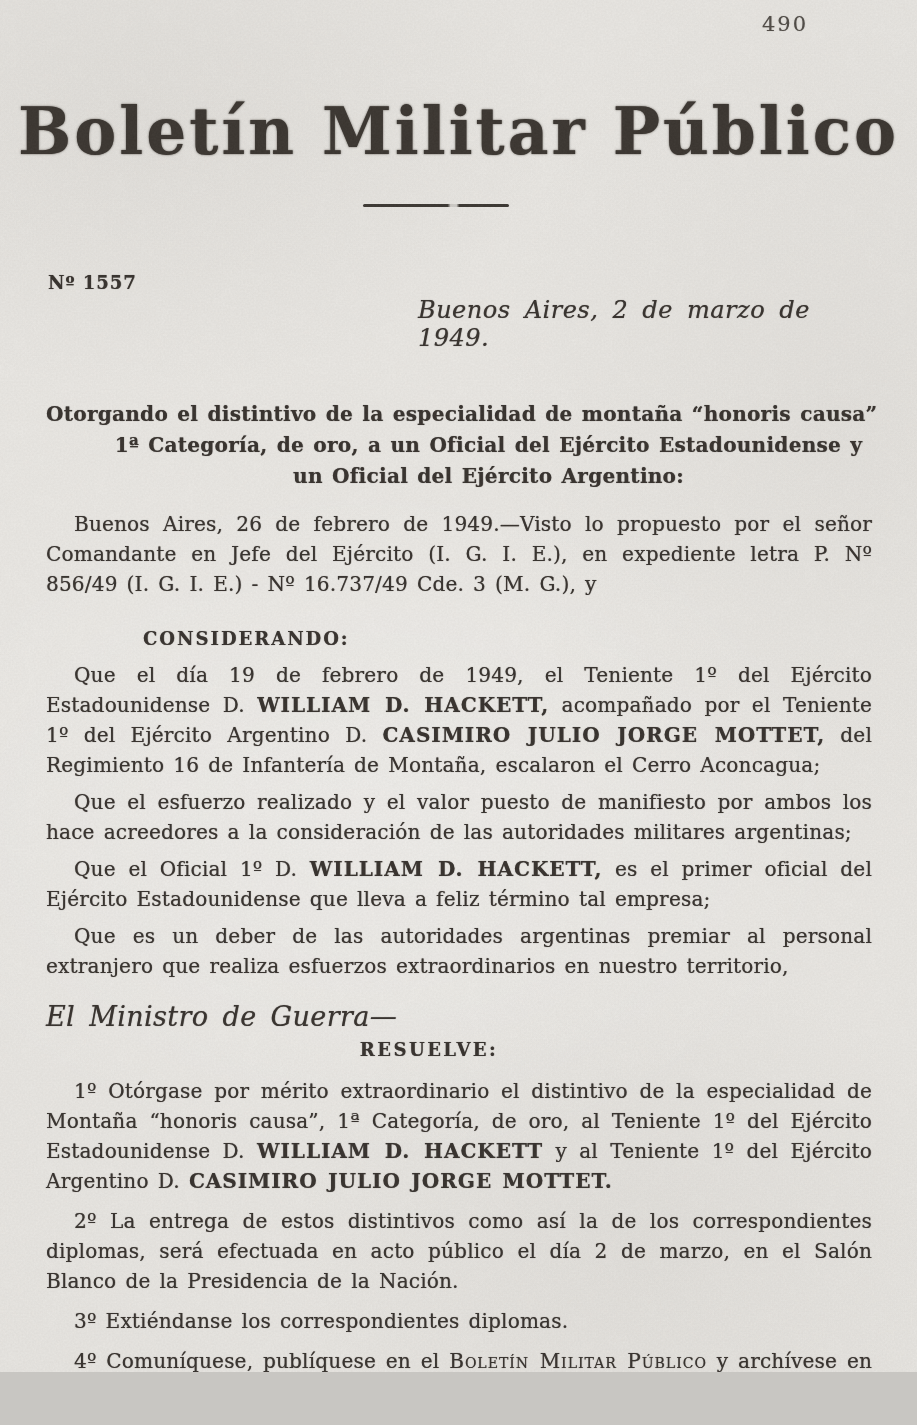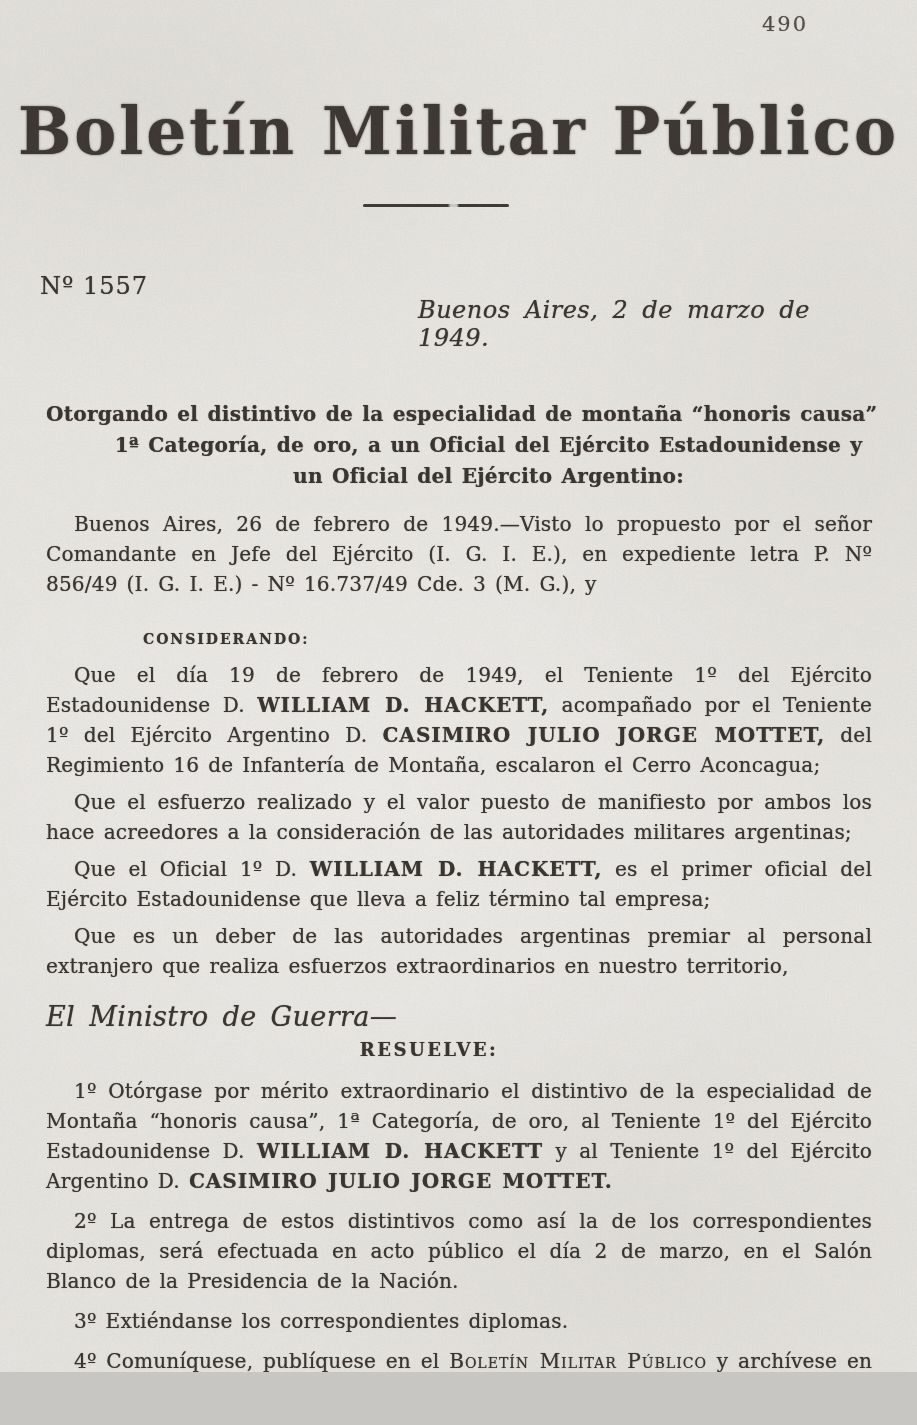--- a/index.html
+++ b/index.html
@@ -69,23 +69,23 @@
     background: linear-gradient(to right,
       #3a3631 0%, #3a3631 58%,
       rgba(58,54,49,0.15) 60%, rgba(58,54,49,0.15) 64%,
       #3a3631 66%, #3a3631 100%);
     border-radius: 2px;
   }
 
   .issue-number {
     position: absolute;
     top: 272px;
-    left: 40px;
-    font-size: 24px;
-    font-weight: 400;
+    left: 48px;
+    font-size: 18px;
+    font-weight: 700;
     letter-spacing: 1px;
   }
 
   .dateline {
     position: absolute;
     top: 296px;
     left: 418px;
     width: 400px;
     font-style: italic;
     font-size: 24px;
@@ -119,21 +119,21 @@
     word-spacing: 2.5px;
     letter-spacing: 0.2px;
   }
   .para + .para { margin-top: 7px; }
 
   .intro-para { margin-top: 17px; }
 
   .section-label {
     margin-top: 25px;
     margin-left: 97px;
-    font-size: 14px;
+    font-size: 18px;
     letter-spacing: 2px;
     font-weight: 600;
   }
   .considerando-block { margin-top: 6px; }
 
   .minister-line {
     margin-top: 21px;
     font-style: italic;
     font-size: 27px;
     word-spacing: 5px;

